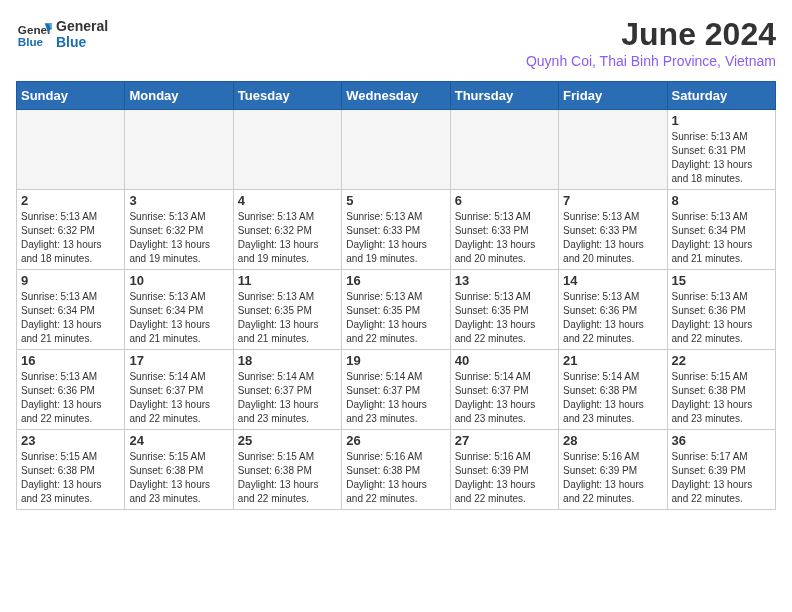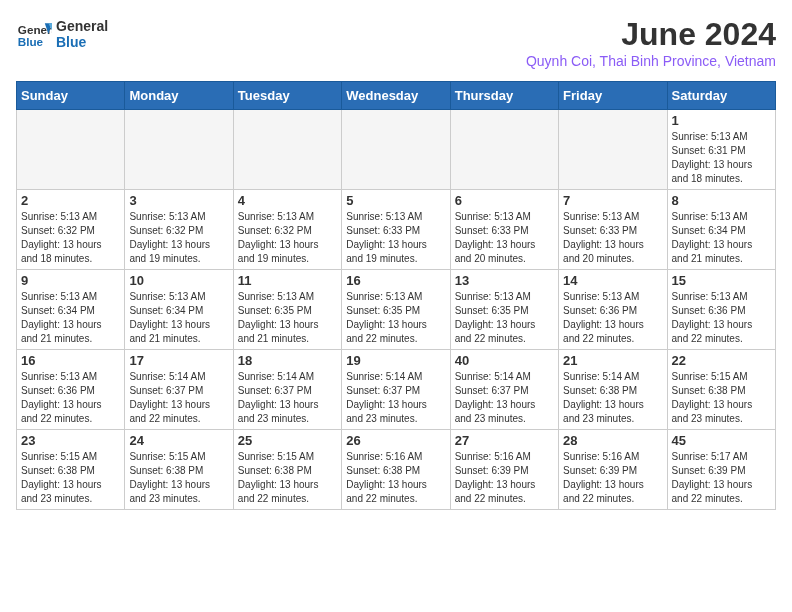--- a/index.html
+++ b/index.html
@@ -292,20 +292,20 @@
 Sunset: 6:39 PM
 Daylight: 13 hours and 22 minutes.</div>
         </td>
         <td>
           <span class="day-number">28</span>
           <div class="day-info">Sunrise: 5:16 AM
 Sunset: 6:39 PM
 Daylight: 13 hours and 22 minutes.</div>
         </td>
         <td>
-          <span class="day-number">45</span>
+          <span class="day-number">36</span>
           <div class="day-info">Sunrise: 5:17 AM
 Sunset: 6:39 PM
 Daylight: 13 hours and 22 minutes.</div>
         </td>
       </tr>
     </tbody>
 </table>
 
 </body></html>

